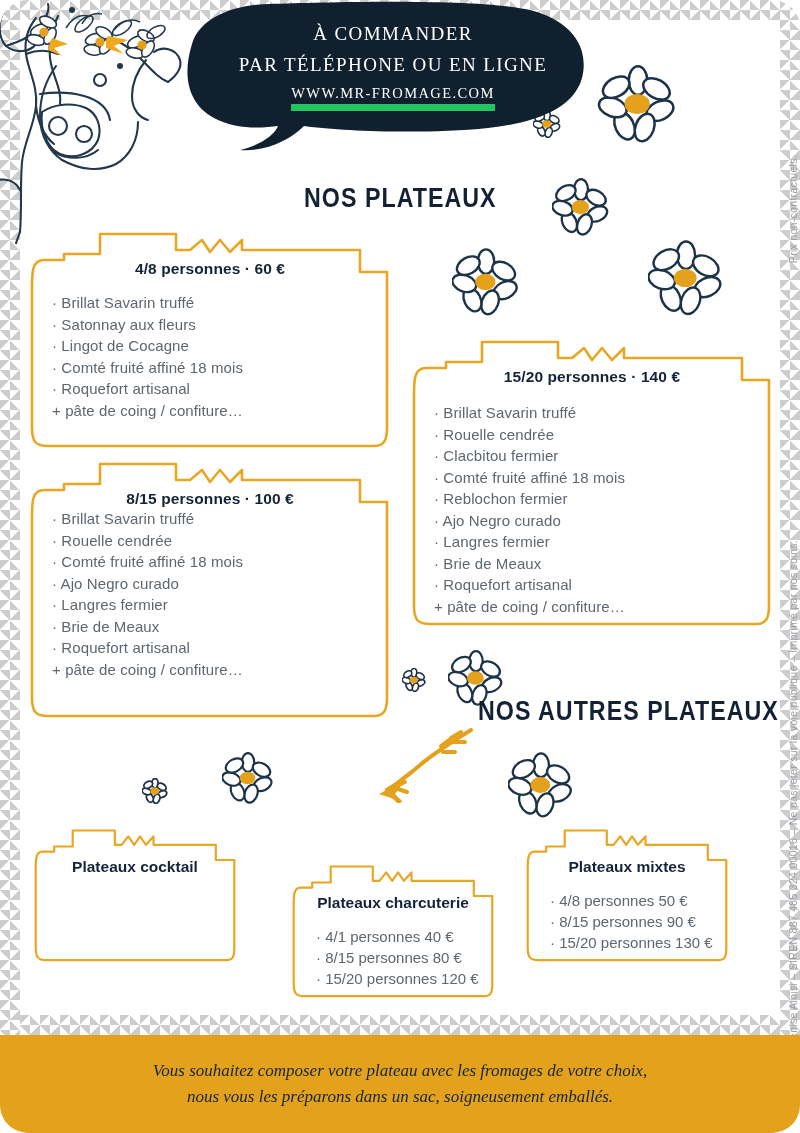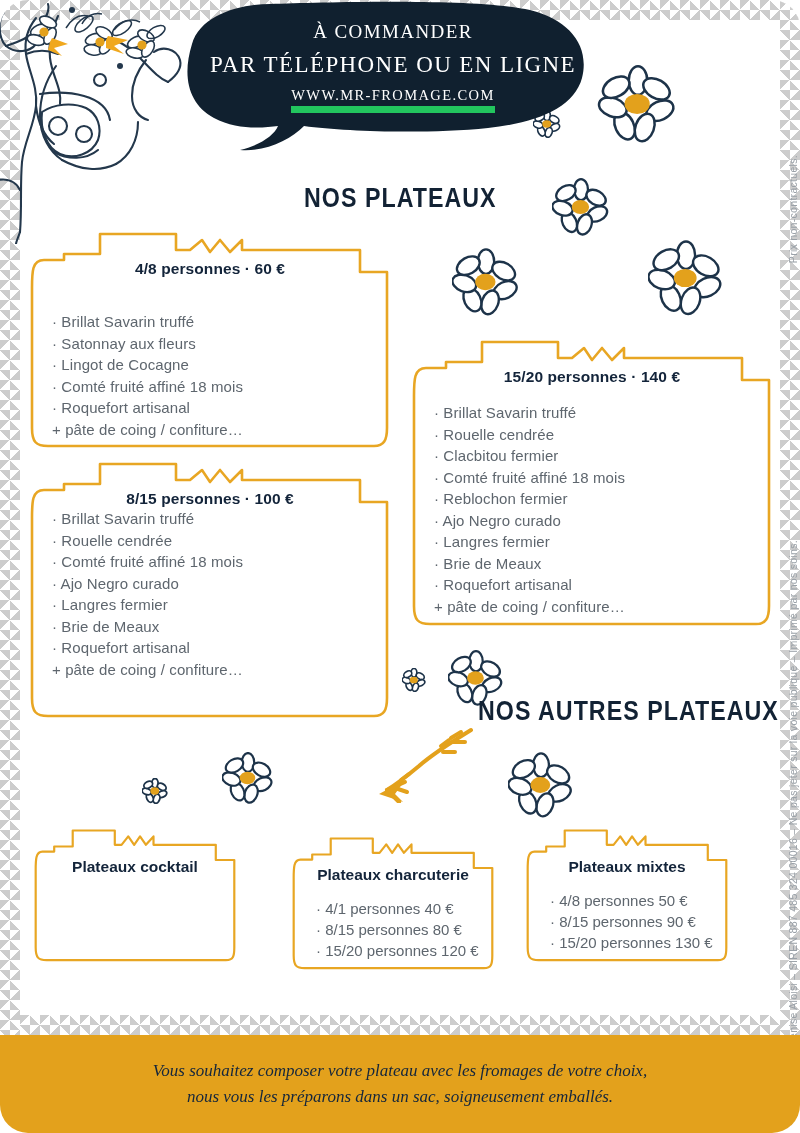--- a/index.html
+++ b/index.html
@@ -30,21 +30,21 @@
 
   
   .cow{position:absolute;left:-4px;top:-6px;width:210px;height:250px;z-index:6;pointer-events:none;}
 
   
   .bubble-wrap{position:absolute;left:178px;top:0px;width:430px;height:160px;z-index:5;}
   .bubble-txt{position:absolute;left:0;top:0;width:430px;height:125px;
     display:flex;flex-direction:column;align-items:center;justify-content:center;
     color:#ffffff;font-family:"Liberation Serif", serif;letter-spacing:1.4px;}
   .bt1{font-size:19px;padding-top:8px;}
-  .bt2{font-size:23px;padding-top:9px;}
+  .bt2{font-size:19px;padding-top:9px;}
   .bt3{font-size:14.5px;padding-top:9px;border-bottom:7px solid #22c55e;padding-bottom:2px;}
 
   
   .sec-title{position:absolute;color:#122234;
     font-family:"Liberation Sans Narrow","Liberation Sans",sans-serif;
     font-weight:bold;font-size:27px;letter-spacing:1.2px;
     transform:scaleX(.86);transform-origin:left center;white-space:nowrap;z-index:4;}
   #title-plateaux{left:304px;top:183px;}
   #title-autres{left:478px;top:696px;}
 
@@ -53,31 +53,31 @@
   .card .frame{position:absolute;inset:0;width:100%;height:100%;}
   .card .body{position:absolute;left:0;right:0;top:26px;bottom:6px;
     padding:0 22px;box-sizing:border-box;}
   .card h3{margin:0;text-align:center;color:#13243a;
     font-size:15.5px;font-weight:bold;letter-spacing:.1px;}
   .card ul{list-style:none;margin:0;padding:0;}
   .card li{color:#5e666e;font-size:15px;line-height:21.5px;letter-spacing:.1px;white-space:nowrap;}
 
   #card-48{left:30px;top:232px;width:360px;height:218px;}
   #card-48 .body{top:28px;}
-  #card-48 h3{margin-bottom:33px;}
+  #card-48 h3{margin-bottom:14px;}
   #card-815{left:30px;top:462px;width:360px;height:258px;}
   #card-815 .body{top:28px;}
   #card-815 h3{}
   #card-1520{left:412px;top:340px;width:360px;height:288px;}
   #card-1520 .body{top:28px;}
   #card-1520 h3{margin-bottom:16px;}
 
   .minicard{position:absolute;z-index:4;width:202px;height:160px;}
   #card-cocktail{left:34px;top:828px;}
-  #card-charcuterie{left:292px;top:836px;}
+  #card-charcuterie{left:292px;top:864px;}
   #card-mixtes{left:526px;top:828px;}
   .minicard .body{position:absolute;left:0;right:0;top:30px;padding:0 18px;box-sizing:border-box;}
   .minicard h3{margin:0 0 14px 0;text-align:center;color:#13243a;font-size:15.5px;font-weight:bold;}
   .minicard ul{list-style:none;margin:0;padding:0 0 0 6px;}
   .minicard li{color:#5e666e;font-size:15px;line-height:21px;white-space:nowrap;}
 
   
   .daisy{position:absolute;z-index:3;pointer-events:none;}
   .arrow{position:absolute;z-index:3;pointer-events:none;}
 

